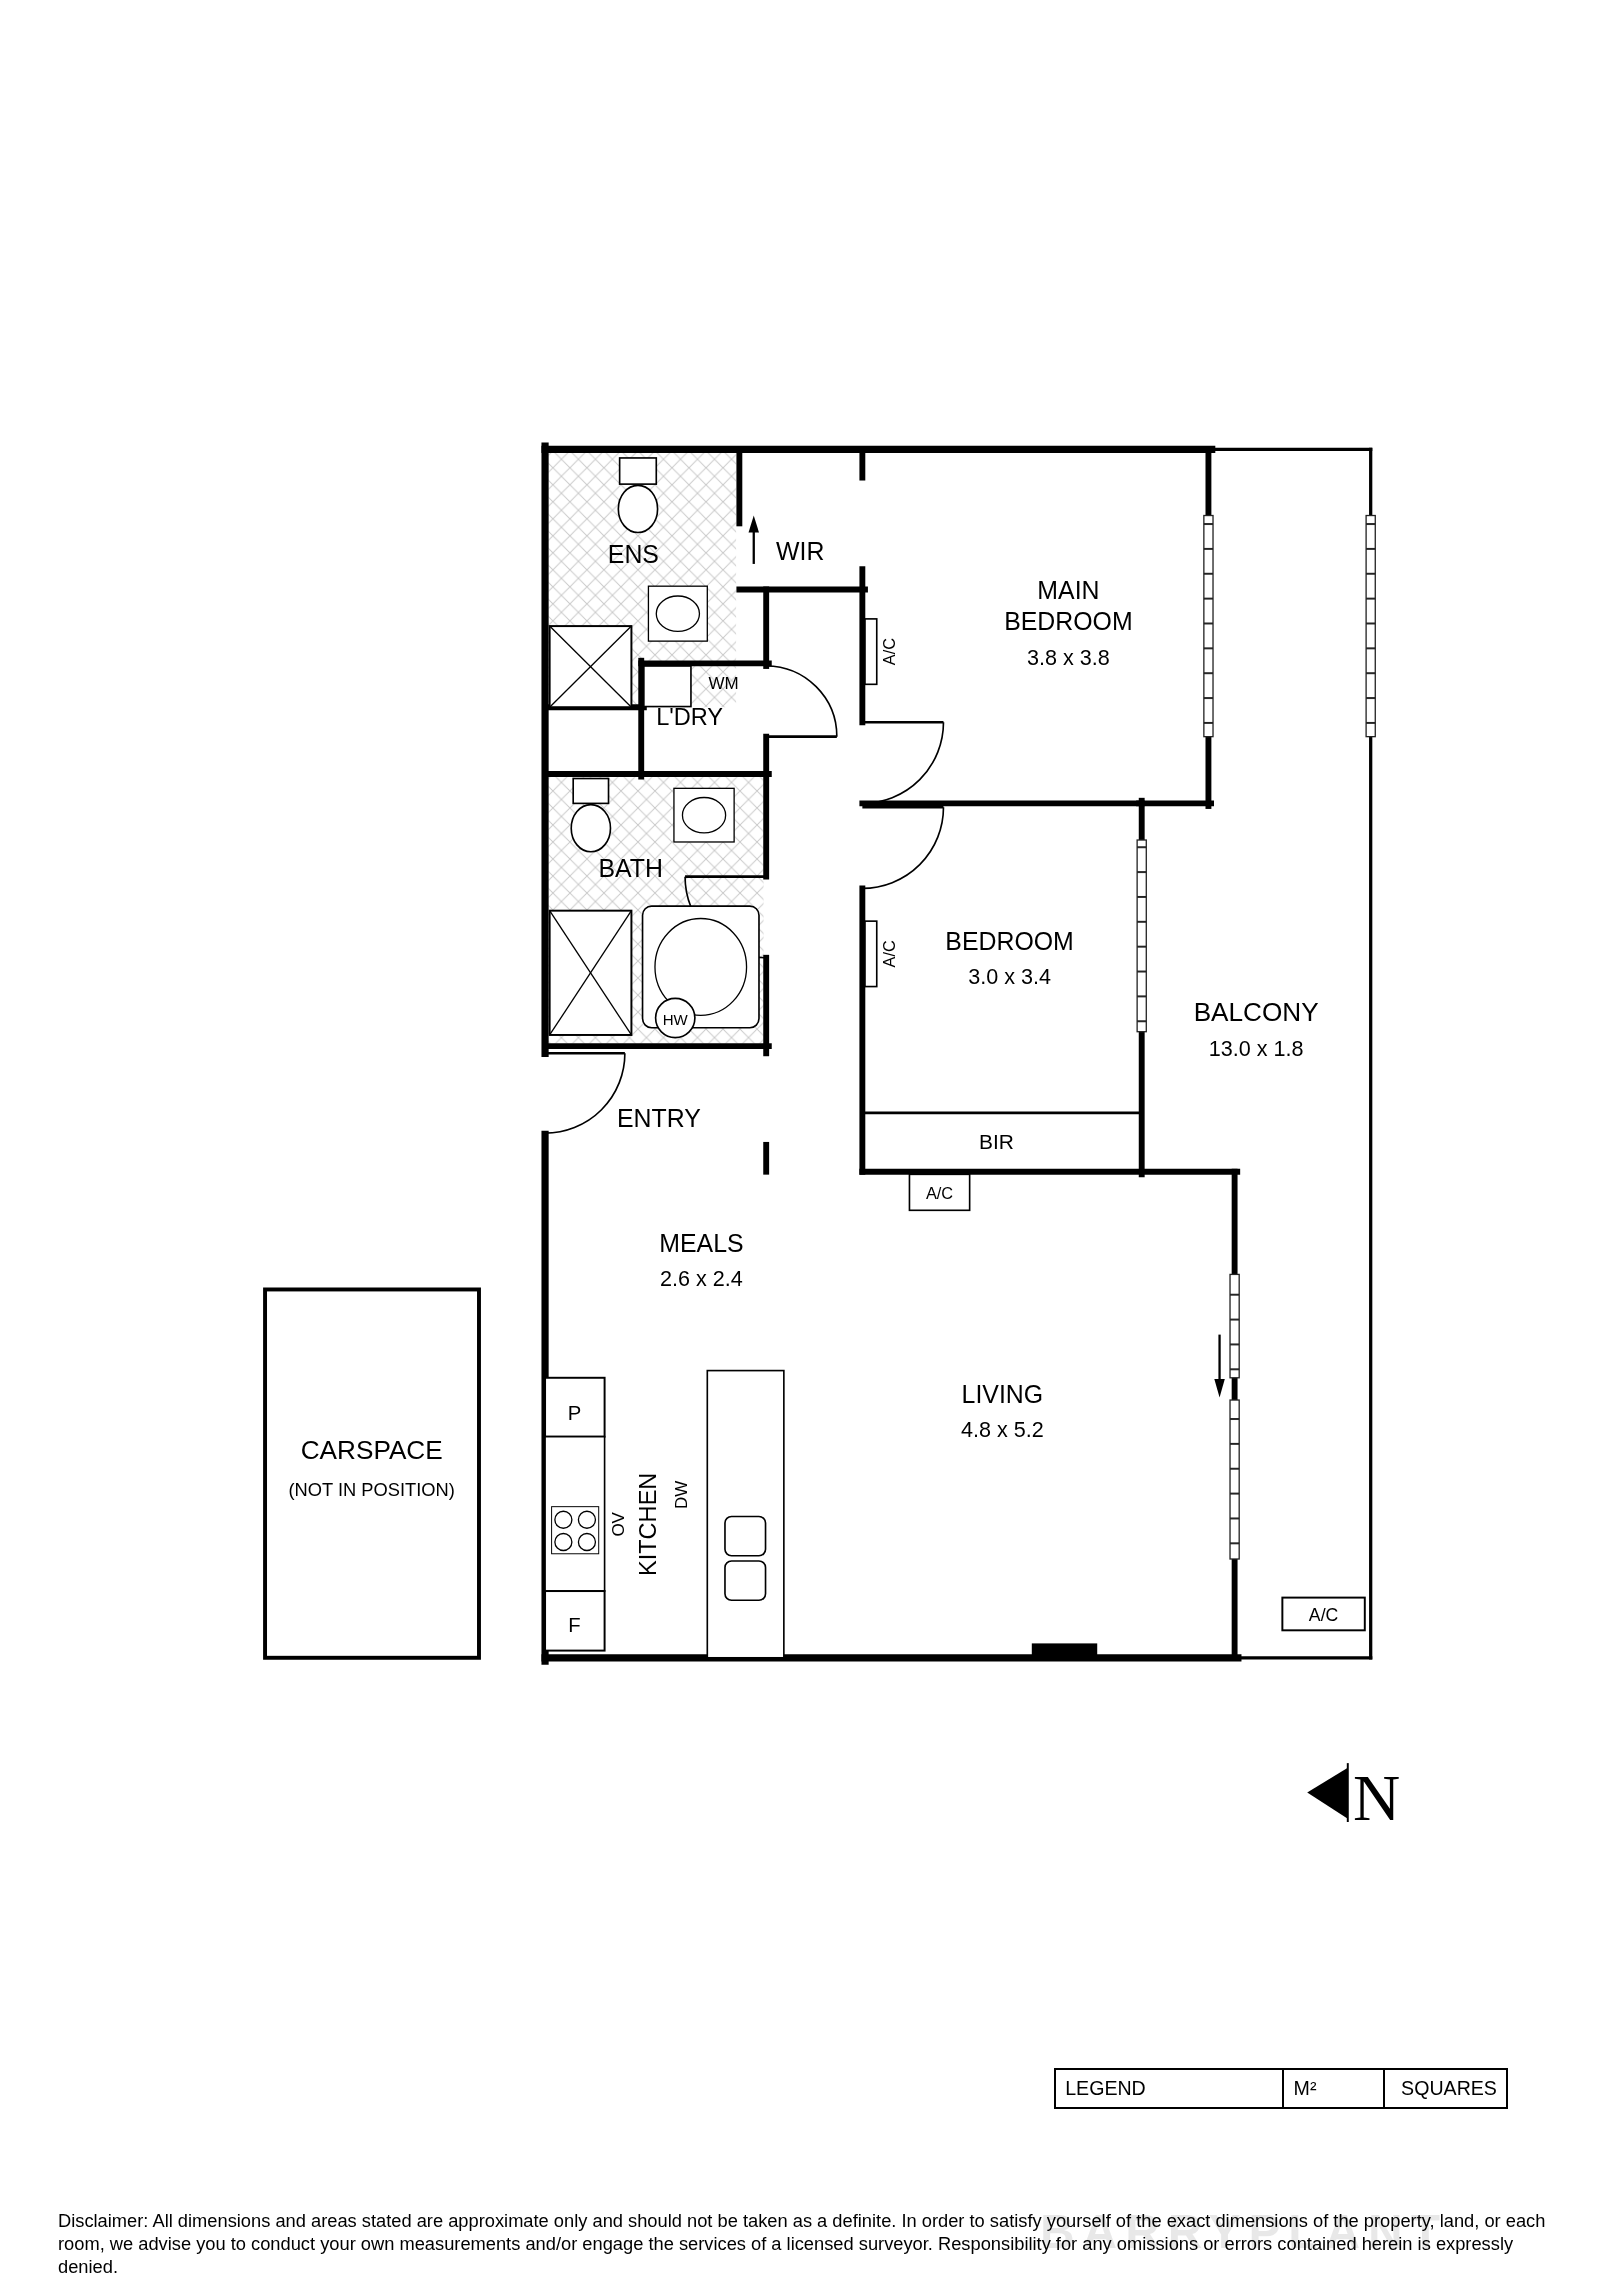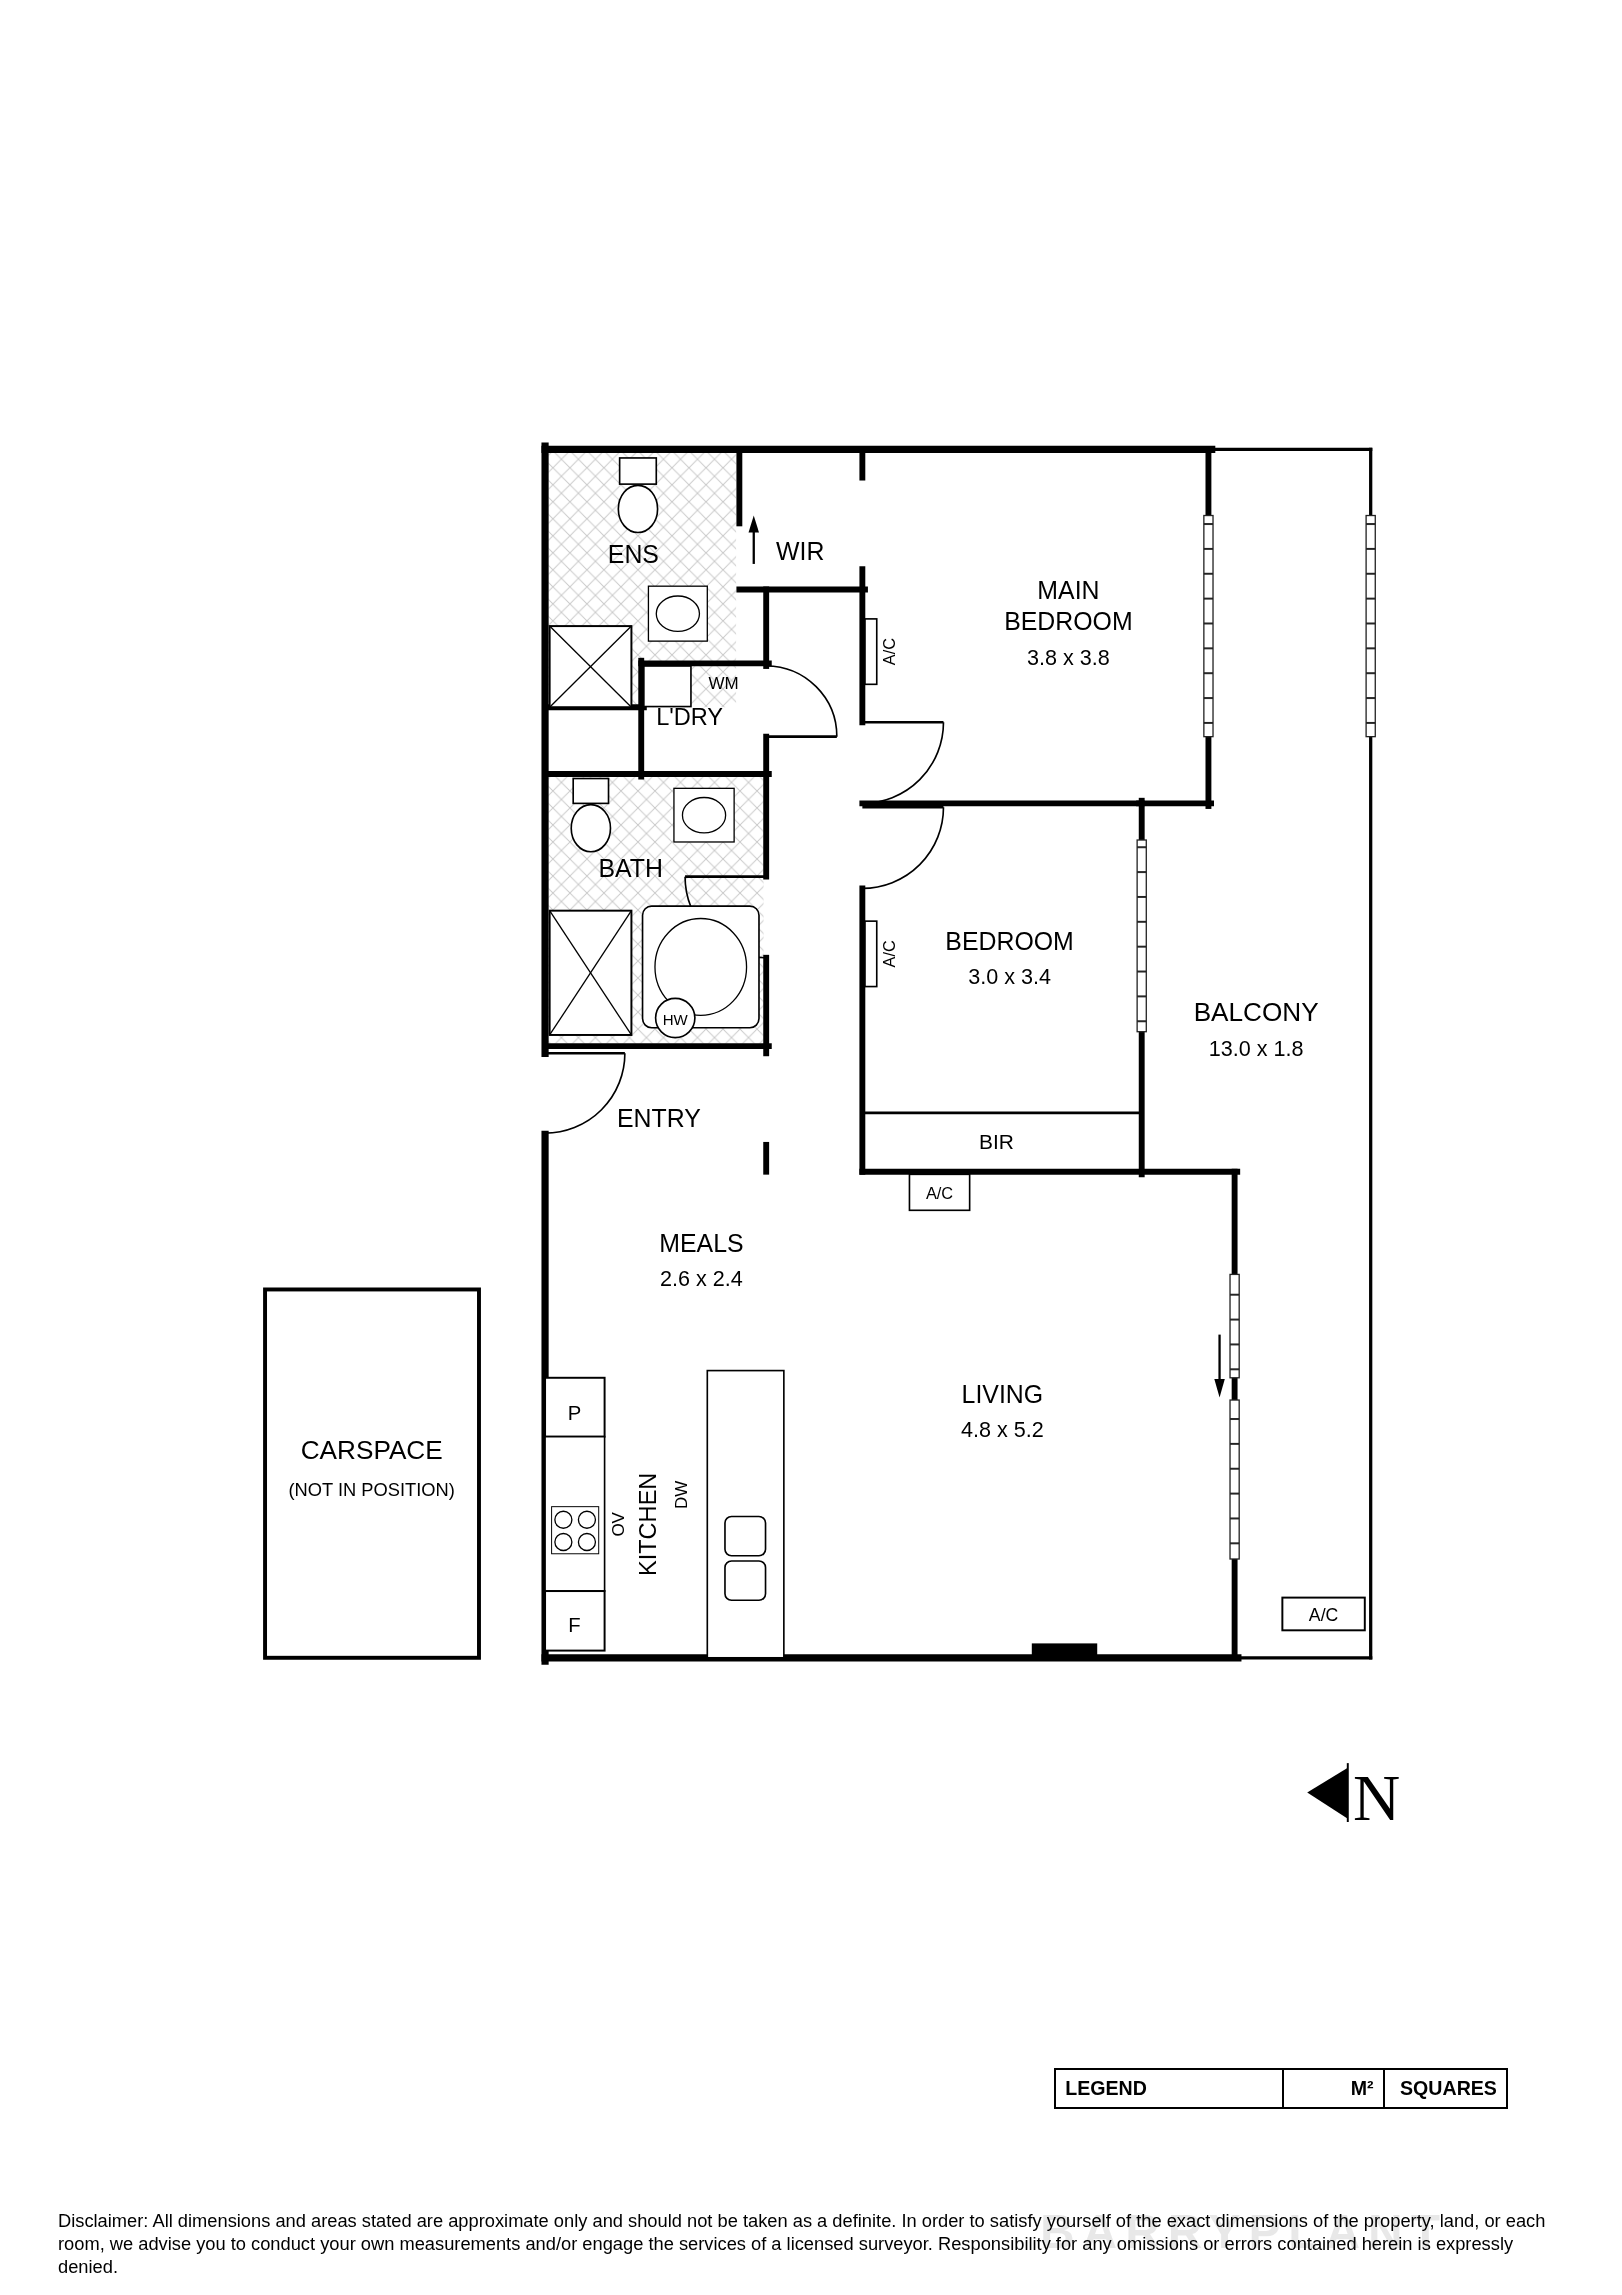--- a/index.html
+++ b/index.html
@@ -18,23 +18,23 @@
   .watermark{
     position:absolute;left:1040px;top:2204px;
     font-size:48px;font-weight:bold;letter-spacing:7.9px;
     color:rgba(0,0,0,0.09);white-space:nowrap;
   }
   .legend-table{
     position:absolute;left:1054px;top:2068px;
     border-collapse:collapse;font-size:19.6px;color:#000;background:#fff;
   }
   .legend-table td{border:2px solid #000;height:37px;padding:0 9.2px;}
-  .legend-table tr.hdr td{font-weight:bold;}
+  .legend-table tr.hdr td{font-weight:normal;}
   .col-name{width:208px;text-align:left;}
-  .col-m2{width:80px;text-align:right;}
+  .col-m2{width:80px;text-align:left;}
   .col-sq{width:103px;text-align:right;}
   .disclaimer{
     position:absolute;left:58px;width:1507px;top:2192px;
     text-align:left;font-size:18.3px;line-height:1.25;color:#000;
   }
 </style>
 </head>
 <body>
 
 <div class="page">

